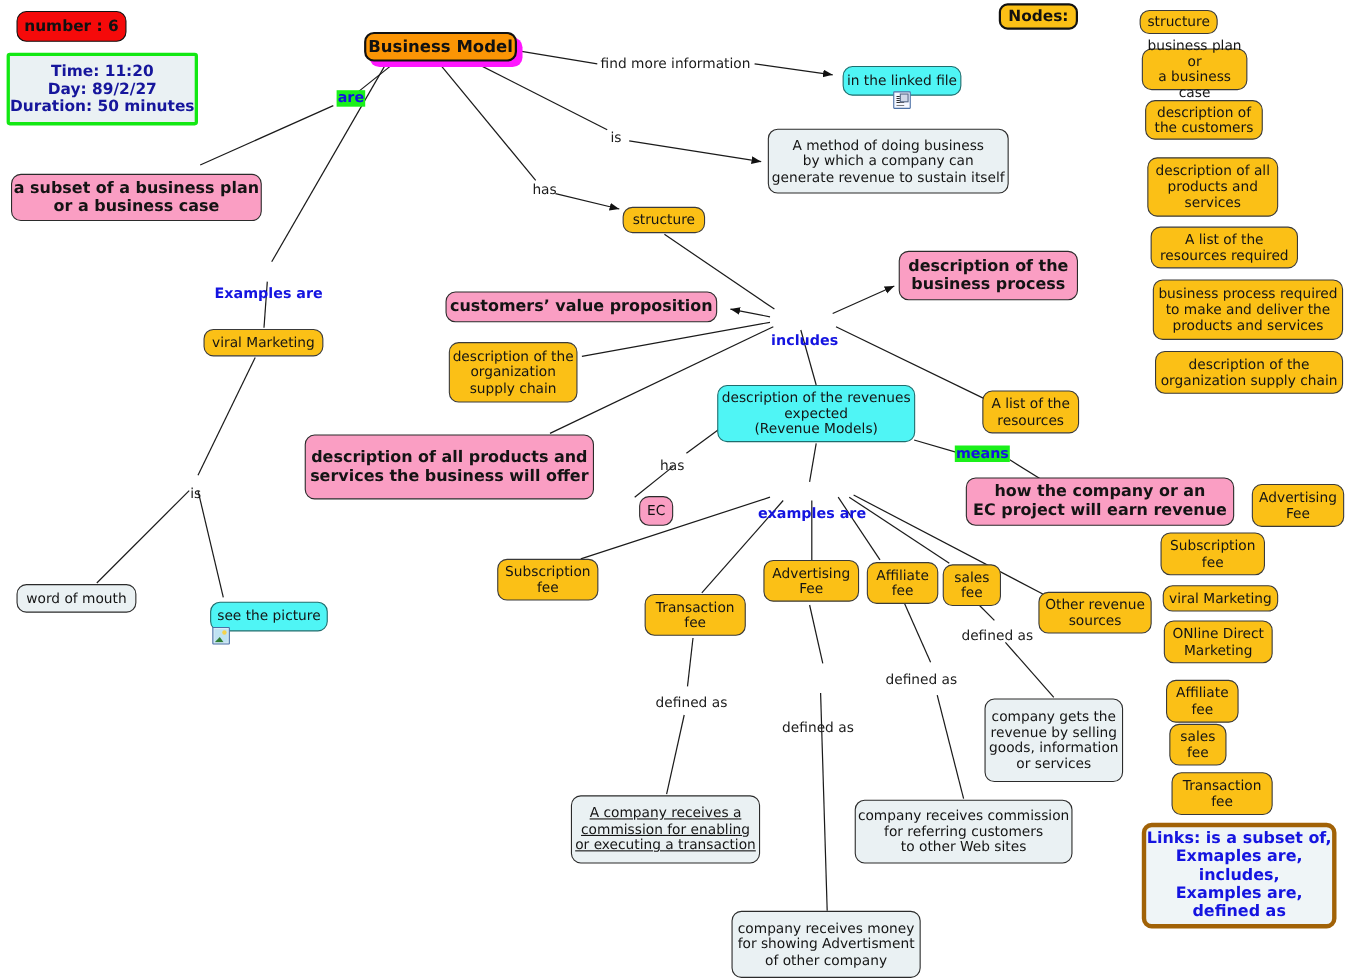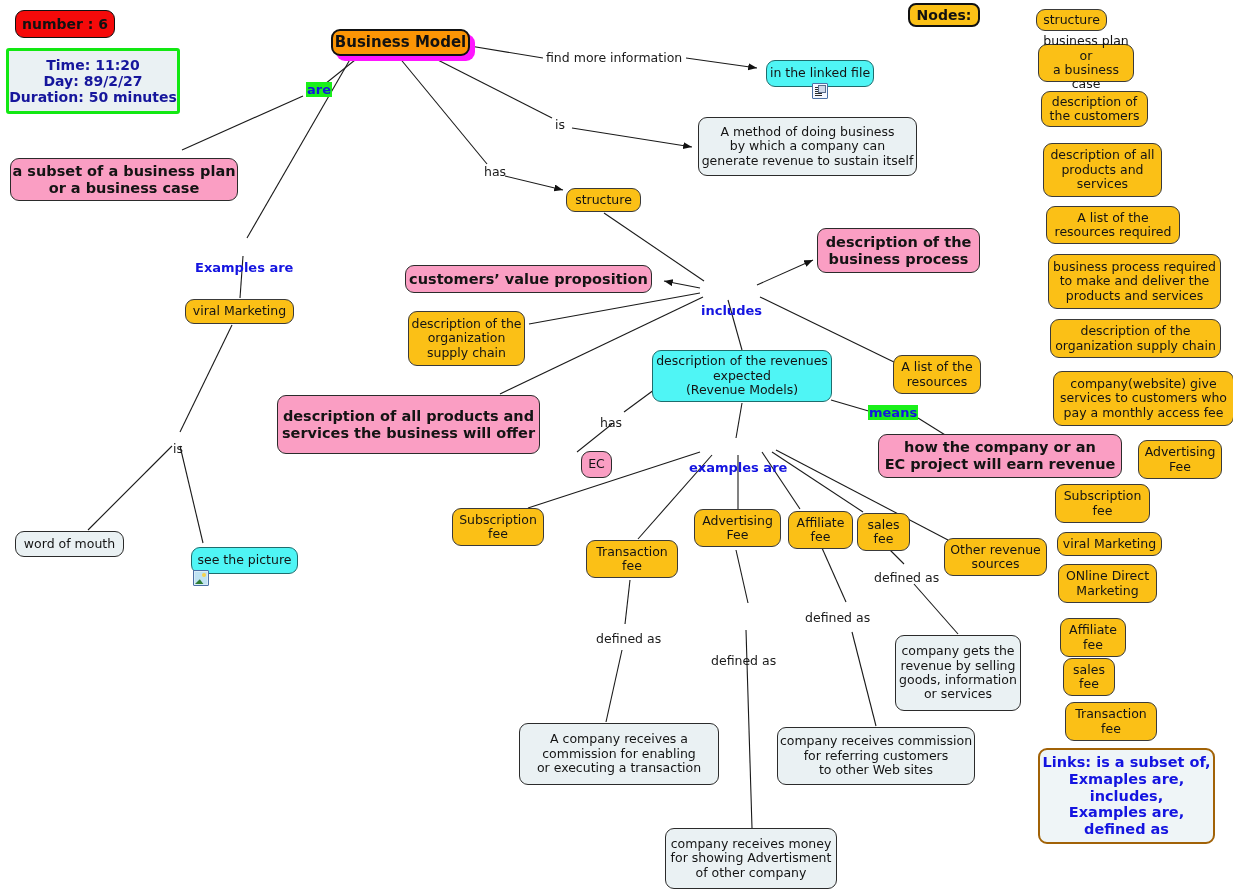--- a/index.html
+++ b/index.html
@@ -76,21 +76,21 @@
   .n-timebox {
     background: #eaf1f3;
     border: 3px solid #12e812;
     border-radius: 3px;
     font-size: 14px;
     font-weight: bold;
     color: #16169c;
   }
   .n-linksbox {
     background: #eff5f7;
-    border: 2px solid #a16207;
+    border: 4px solid #a16207;
     border-radius: 9px;
     font-size: 14.5px;
     font-weight: bold;
     color: #1414e0;
   }
   
   .n-root {
     background: #fb9505;
     border: 2px solid #111111;
     border-radius: 9px;
@@ -318,21 +318,21 @@
 
   <div class="node n-yellow" style="left:788px; top:511px; width:65px; height:38px;">Affiliate
 fee</div>
 
   <div class="node n-yellow" style="left:857px; top:513px; width:53px; height:38px;">sales
 fee</div>
 
   <div class="node n-yellow" style="left:944px; top:538px; width:103px; height:38px;">Other revenue
 sources</div>
 
-  <div class="node n-grey" style="left:519px; top:723px; width:200px; height:62px;">A company receives a
+  <div class="node n-grey" style="left:519px; top:723px; width:172px; height:62px;text-decoration:underline;">A company receives a
 commission for enabling
 or executing a transaction</div>
 
   <div class="node n-grey" style="left:665px; top:828px; width:172px; height:61px;">company receives money
 for showing Advertisment
 of other company</div>
 
   <div class="node n-grey" style="left:777px; top:727px; width:198px; height:58px;">company receives commission
 for referring customers
 to other Web sites</div>
@@ -385,23 +385,20 @@
   <div class="node n-yellow" style="left:1046px; top:206px; width:134px; height:38px;">A list of the
 resources required</div>
 
   <div class="node n-yellow" style="left:1048px; top:254px; width:173px; height:55px;">business process required
 to make and deliver the
 products and services</div>
 
   <div class="node n-yellow" style="left:1050px; top:319px; width:171px; height:39px;">description of the
 organization supply chain</div>
 
-  <div class="node n-yellow" style="left:1053px; top:371px; width:181px; height:55px;">company(website) give
-services to customers who
-pay a monthly access fee</div>
 
   <div class="node n-yellow" style="left:1138px; top:440px; width:84px; height:39px;">Advertising
 Fee</div>
 
   <div class="node n-yellow" style="left:1055px; top:484px; width:95px; height:39px;">Subscription
 fee</div>
 
   <div class="node n-yellow" style="left:1057px; top:532px; width:105px; height:24px;">viral Marketing</div>
 
   <div class="node n-yellow" style="left:1058px; top:564px; width:99px; height:39px;">ONline Direct

